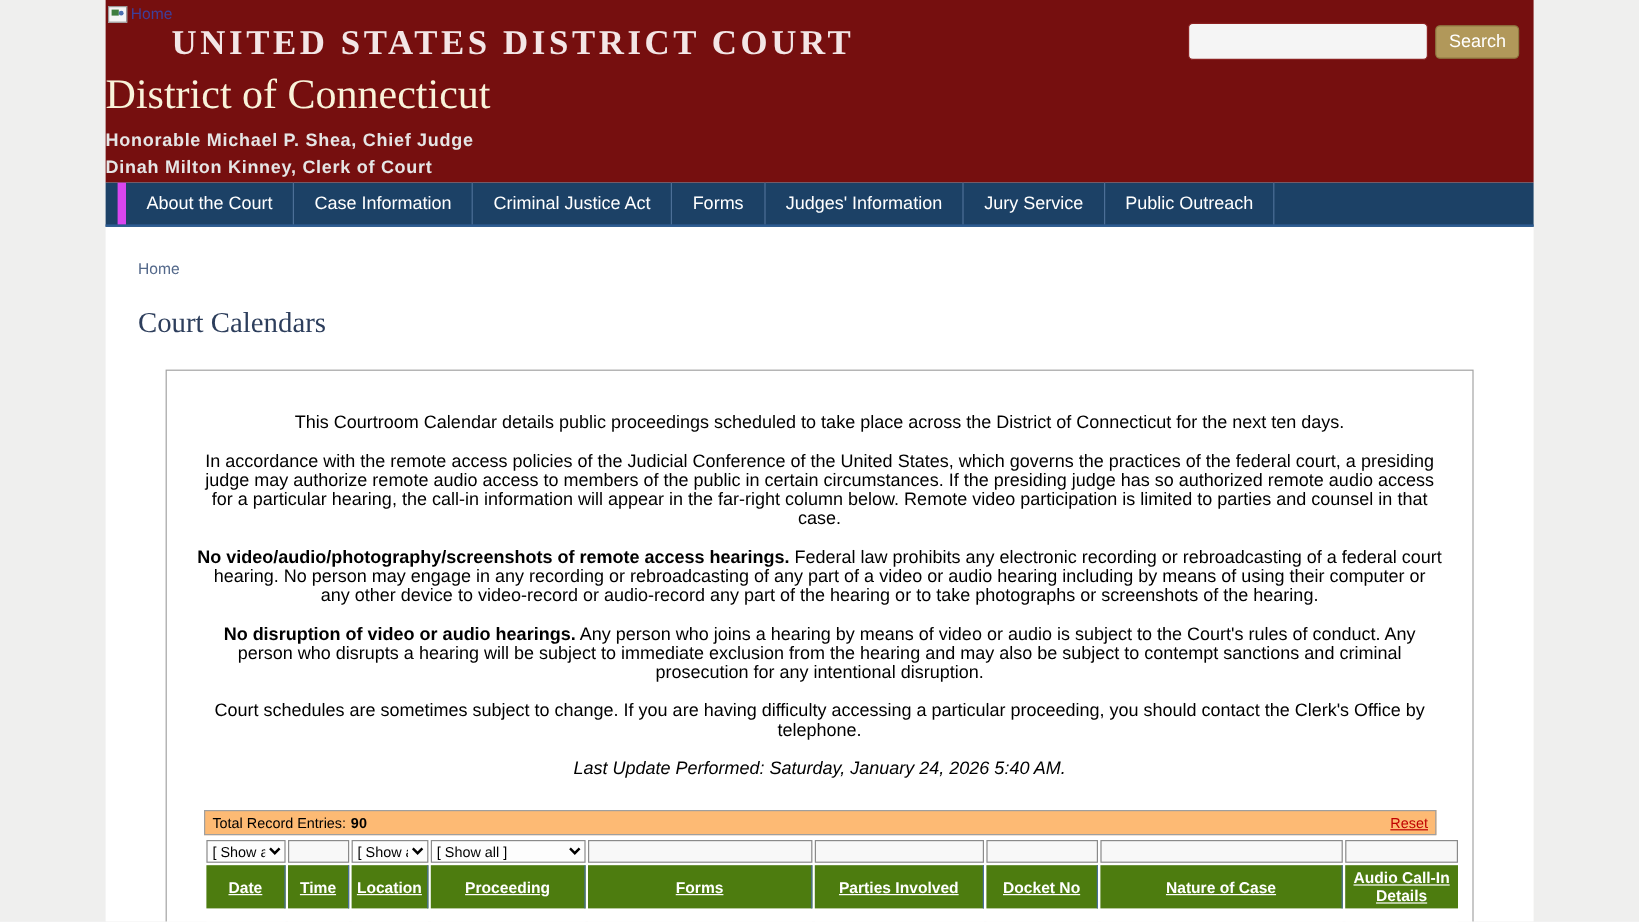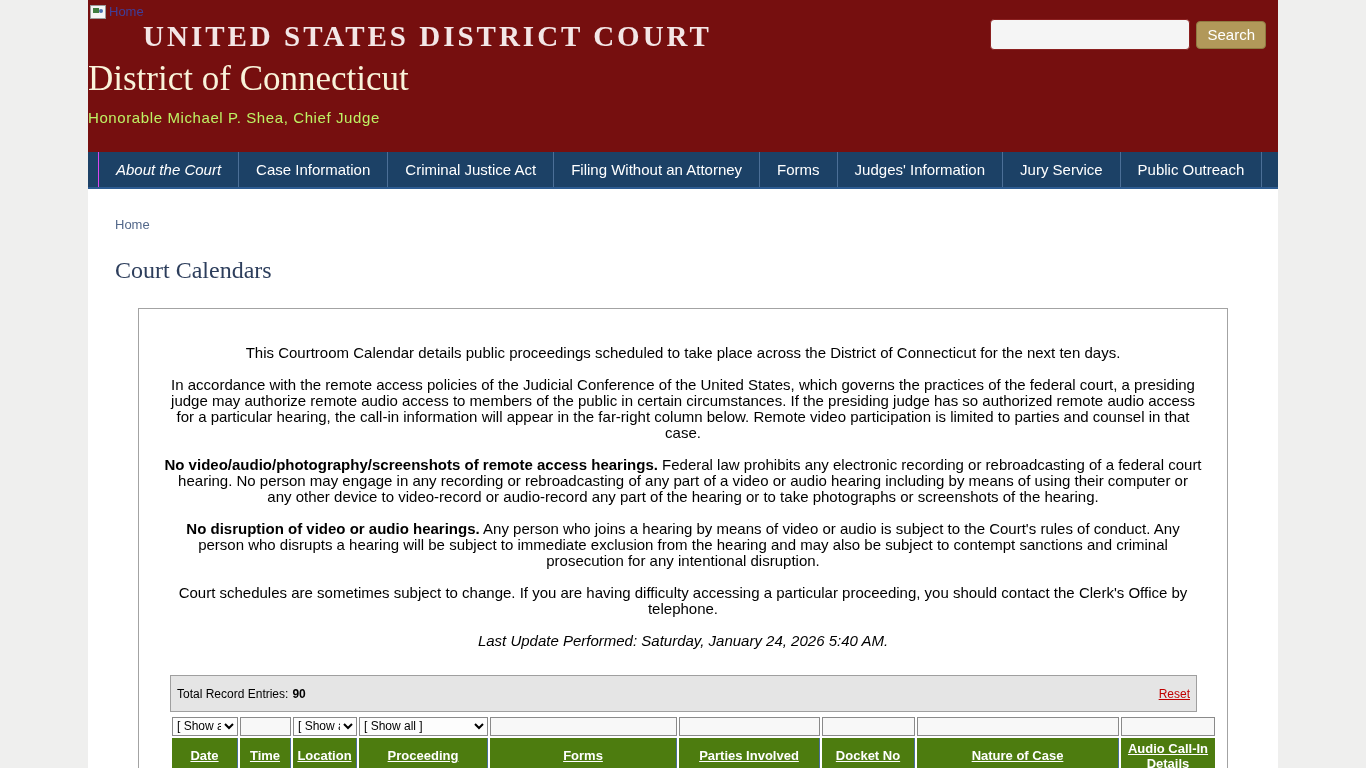--- a/index.html
+++ b/index.html
@@ -15,52 +15,52 @@
                 position:relative; display:inline-block; }
   .broken-img::before { content:""; position:absolute; left:2px; top:2px; width:6px; height:5px;
                         background:#3f7d3f; }
   .broken-img::after { content:""; position:absolute; right:2px; top:3px; width:4px; height:4px;
                        background:#4a6fb0; border-radius:50%; }
   .home-alt { color:#3f3f9a; font-size:13px; }
   .court-line { font-family:"Liberation Serif", serif; font-size:29px; font-weight:600;
                 letter-spacing:3px; color:#f3e6e6; padding:20px 0 0 55px; }
   .district-line { font-family:"Liberation Serif", serif; font-size:35px; font-weight:400;
                    color:#f9f3da; padding:6px 0 0 0; }
-  .judge-line, .clerk-line { font-size:15px; font-weight:normal; letter-spacing:0.6px;
-                             color:#bef264; }
+  .judge-line, .clerk-line { font-size:15px; font-weight:bold; letter-spacing:0.6px;
+                             color:#e5e5e5; }
   .judge-line { padding-top:10px; }
   .clerk-line { padding-top:5px; }
   .search-area { position:absolute; right:12px; top:19px; display:flex; align-items:center; gap:6px; }
   .search-input { width:200px; height:31px; border:1px solid #8b2020; border-radius:4px;
                   background:#f5f5f5; padding:0 8px; font-size:14px; }
   .search-btn { height:28px; padding:0 10px; background:#b1985a; border:1px solid #8f7a42;
                 border-radius:4px; color:#ffffff; font-size:15px; cursor:pointer; }
 
   
   .nav-bar { background:#1c4166; height:37px; display:flex; padding-left:10px;
              border-bottom:2px solid #2d5c92; }
   .nav-item { color:#ffffff; font-size:15px; line-height:35px; padding:0 17px;
               border-right:1px solid #4c6f97; cursor:pointer; white-space:nowrap; }
-  .nav-item:first-child { border-left:1px solid #d946ef;font-style:italic; }
+  .nav-item:first-child { border-left:7px solid #d946ef; }
 
   
   .content { padding:26px 0 0 27px; }
   .breadcrumb a { color:#53688a; font-size:13px; text-decoration:none; cursor:pointer; }
   .page-title { font-family:"Liberation Serif", serif; font-size:24px; font-weight:400;
                 color:#2d3e5c; margin-top:24px; }
 
   .card { margin:24px 0 0 23px; width:1090px; border:1px solid #a3a3a3;
           padding:36px 25px 20px 25px; background:#ffffff; }
   .card p { font-size:15px; line-height:16px; text-align:center; color:#000;
             margin-bottom:16px; }
   .last-update { font-style:italic; }
 
   
   .table-wrap { margin-left:6px; width:1027px; margin-top:18px; }
-  .total-bar { border:1px solid #9f9f9f; background:#e5e5e5; height:37px; font-size:12px;
+  .total-bar { border:1px solid #9f9f9f; background:#fdba74; height:21px; font-size:12px;
                display:flex; align-items:center; padding:0 6px; color:#000;margin-top:26px; }
   .total-bar .spacer { flex:1; }
   .total-value { font-weight:bold; margin-left:4px;text-align:right; }
   .reset-link { color:#c00000; text-decoration:underline; font-size:12px; cursor:pointer; }
 
   table.cal { border-collapse:separate; border-spacing:2px; table-layout:fixed;
               width:1027px; margin-top:2px; }
   .filter-cell { padding:0; background:#fff; }
   .filter-cell select, .filter-cell input { height:19px; font-size:12px; border:1px solid #8a8a8a;
               background:#f8f8f8; width:100%; font-family:"Liberation Sans", sans-serif; }
@@ -80,31 +80,31 @@
 <div class="column">
 
   <div class="site-header">
     <a class="home-link">
       <span class="broken-img"></span>
       <span class="home-alt">Home</span>
     </a>
     <div class="court-line">UNITED STATES DISTRICT COURT</div>
     <div class="district-line">District of Connecticut</div>
     <div class="judge-line">Honorable Michael P. Shea, Chief Judge</div>
+    <div class="clerk-line">Dinah Milton Kinney, Clerk of Court</div>
     <div class="search-area">
       <input class="search-input" type="text" style="">
       <button class="search-btn">Search</button>
     </div>
   </div>
 
   <div class="nav-bar">
     <div class="nav-item">About the Court</div>
     <div class="nav-item">Case Information</div>
     <div class="nav-item">Criminal Justice Act</div>
-    <div class="nav-item">Filing Without an Attorney</div>
     <div class="nav-item">Forms</div>
     <div class="nav-item">Judges' Information</div>
     <div class="nav-item">Jury Service</div>
     <div class="nav-item">Public Outreach</div>
   </div>
 
   <div class="content">
     <div class="breadcrumb">
       <a>Home</a>
     </div>

